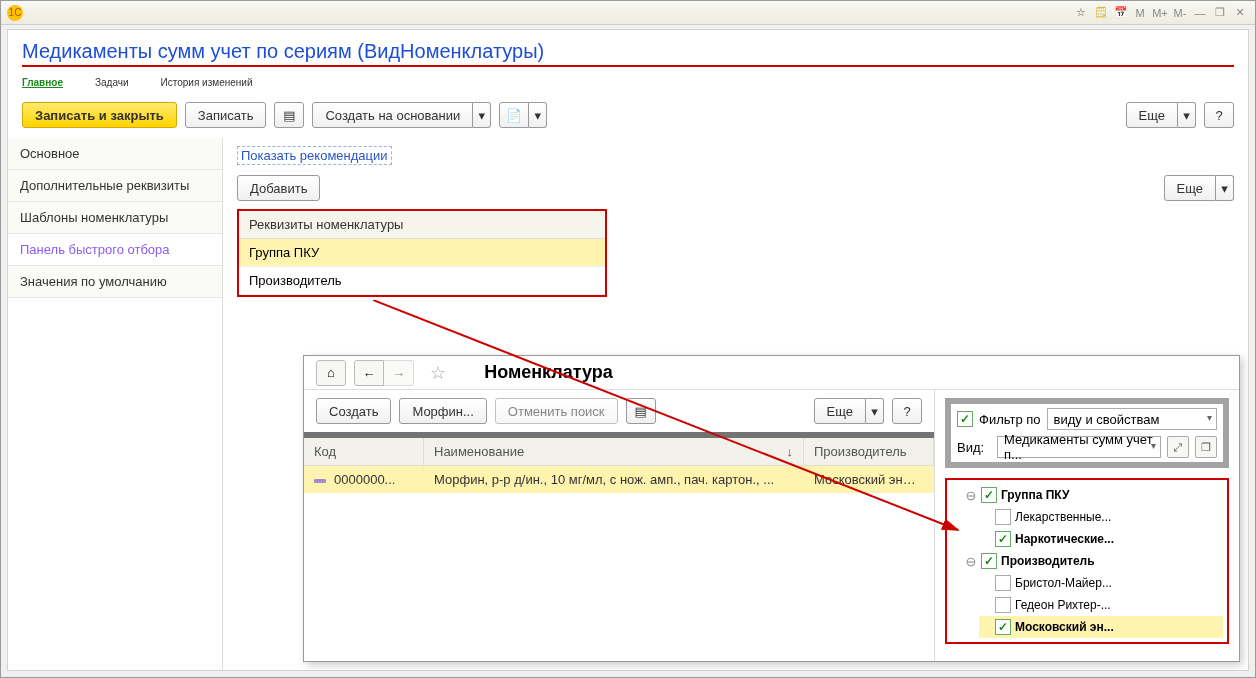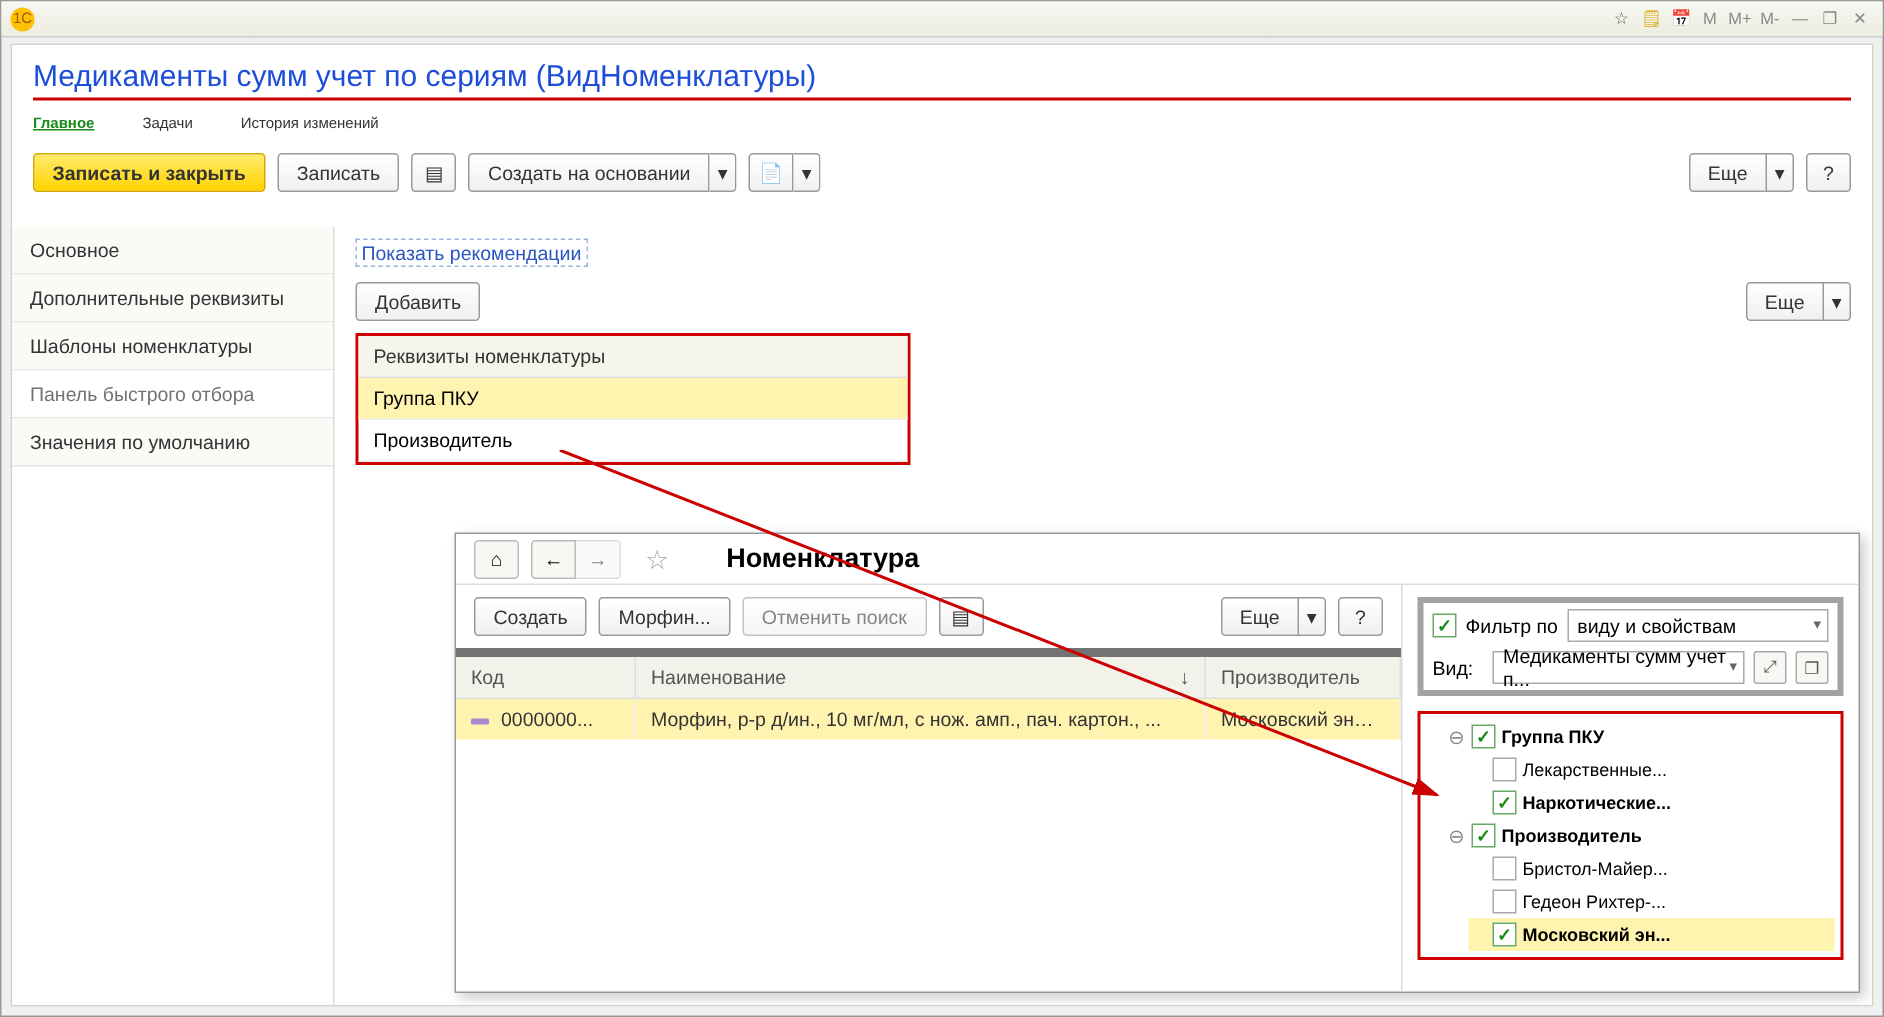--- a/index.html
+++ b/index.html
@@ -16,24 +16,24 @@
   .tab { color: #333; cursor: pointer; }
   .tab.active { color: #1a8a1a; font-weight: bold; text-decoration: underline; }
   .toolbar { display: flex; gap: 8px; padding: 4px 14px 10px; align-items: center; }
   .btn { border: 1px solid #999; background: linear-gradient(#fff,#f0f0f0); height: 26px; padding: 0 12px; display:inline-flex; align-items:center; justify-content:center; border-radius: 3px; cursor:pointer; font-size:13px; color:#333; }
   .btn.icon-only { width: 30px; padding: 0; }
   .btn.yellow { background: linear-gradient(#ffea6e,#ffd400); border-color: #d4a800; font-weight:bold; color:#333; }
   .btn-group { display:flex; }
   .btn-group .btn { border-radius: 3px 0 0 3px; }
   .btn-group .btn.dd { border-radius: 0 3px 3px 0; border-left: none; width: 18px; padding:0; }
   .toolbar .spacer { flex:1; }
-  .content-split { display: flex; flex: 1; overflow: hidden; margin-top: 13px; }
+  .content-split { display: flex; flex: 1; overflow: hidden; }
   .side-nav { width: 215px; border-right: 1px solid #ddd; padding: 0; }
   .side-nav .item { padding: 8px 12px; border-bottom: 1px solid #e6e6e6; cursor: pointer; color: #333; background:#fafaf7; }
-  .side-nav .item.active { background: #fff; font-weight: normal; color:#737373; }
+  .side-nav .item.active { background: #fff; font-weight: normal; color:#8b5cf6; }
   .right-pane { flex: 1; padding: 8px 14px; position: relative; }
   .link { color: #2a55c3; text-decoration: underline; cursor: pointer; font-size:13px; }
   .link.dashed { border-bottom: 1px dashed #2a55c3; text-decoration: none; padding-bottom: 1px; display:inline-block; border:1px dashed rgba(60,100,200,0.5); padding:1px 3px;}
   .sub-toolbar { margin: 10px 0 8px; display:flex; gap:8px; align-items:center; }
   .table-req { border:2px solid #c00; width: 370px; }
   .table-req .hdr { background:#f5f5ec; padding:6px 10px; border-bottom:1px solid #ddd; font-size:13px; color:#333; }
   .table-req .row { padding:6px 10px; border-bottom:1px solid #eee; cursor:pointer; }
   .table-req .row.sel { background:#fff3b0; }
 
   
@@ -52,21 +52,21 @@
   .inset-table .th.name .sort { position:absolute; right:10px; top:6px; color:#555; }
   .inset-table .th.prod { width:130px; }
   .inset-table .trow { display:flex; background:#fff3b0; }
   .inset-table .td { padding:6px 10px; border-right:1px solid #eee; color:#333; font-size:13px; white-space:nowrap; overflow:hidden; text-overflow:ellipsis; }
   .inset-table .td.code { width:120px; }
   .inset-table .td.name { flex:1; }
   .inset-table .td.prod { width:130px; }
   .inset-table .td .item-icon { display:inline-block; width:12px; height:4px; background:#a8c; margin-right:8px; border-radius:1px; vertical-align:middle; }
   .inset-right { width:305px; border-left:1px solid #ddd; padding:8px 10px; font-size:13px; display:flex; flex-direction:column; gap:6px; }
   .filter-row { display:flex; align-items:center; gap:6px; }
-  .redbox { border:4px solid #a3a3a3; padding:4px 6px; display:flex; flex-direction:column; gap:6px; }
+  .redbox { border:6px solid #a3a3a3; padding:4px 6px; display:flex; flex-direction:column; gap:6px; }
   .chk { width:16px; height:16px; border:1px solid #6a6; display:inline-flex; align-items:center; justify-content:center; cursor:pointer; background:#fff; }
   .chk.checked::after { content:"✓"; color:#1a8a1a; font-weight:bold; font-size:12px; }
   .chk.unchecked::after { content:""; }
   .chk.plain { border-color:#aaa; }
   .select { border:1px solid #aaa; height:22px; padding:0 6px; display:flex; align-items:center; flex:1; background:#fff; cursor:pointer; position:relative; }
   .select .dd { position:absolute; right:4px; top:3px; color:#666; font-size:10px; }
   .mini-btn { border:1px solid #aaa; width:22px; height:22px; display:flex; align-items:center; justify-content:center; background:#f7f7f4; cursor:pointer; border-radius:2px; font-size:11px; color:#555; }
   .tree { margin-top:4px; border:2px solid #c00; padding:4px; }
   .tree ul { list-style:none; padding-left:14px; }
   .tree li { padding:3px 0; display:flex; align-items:center; gap:4px; }

